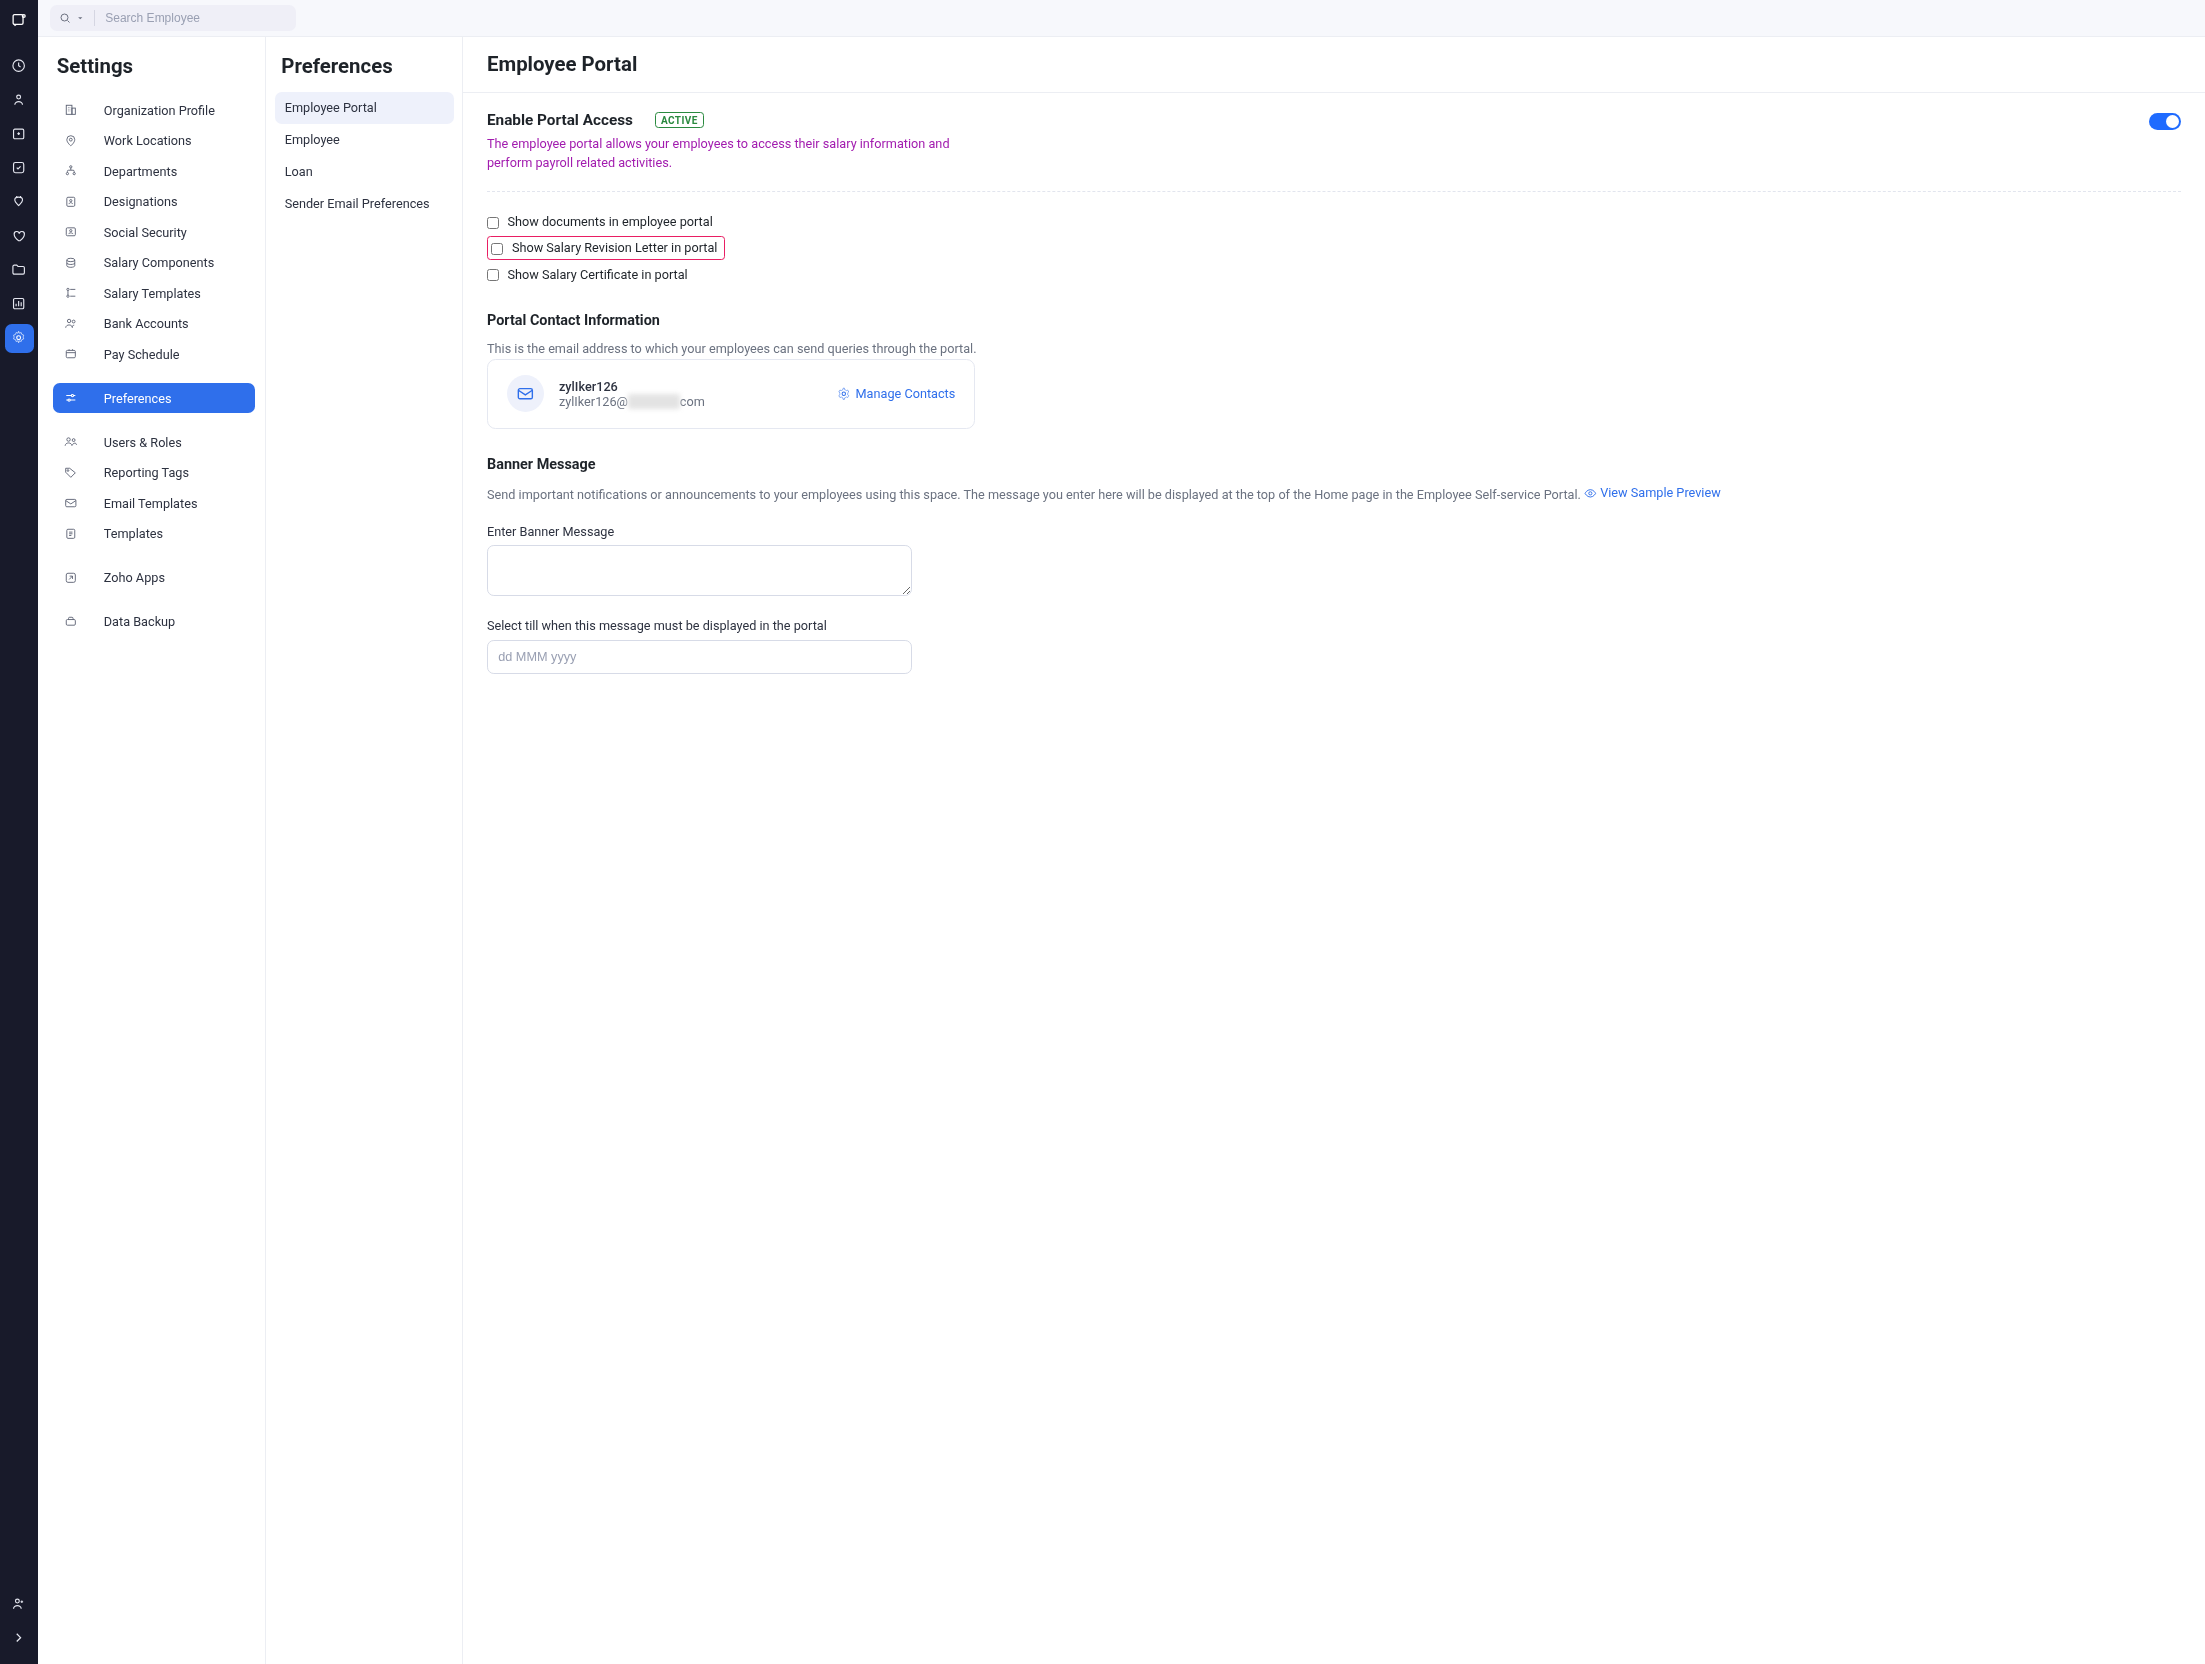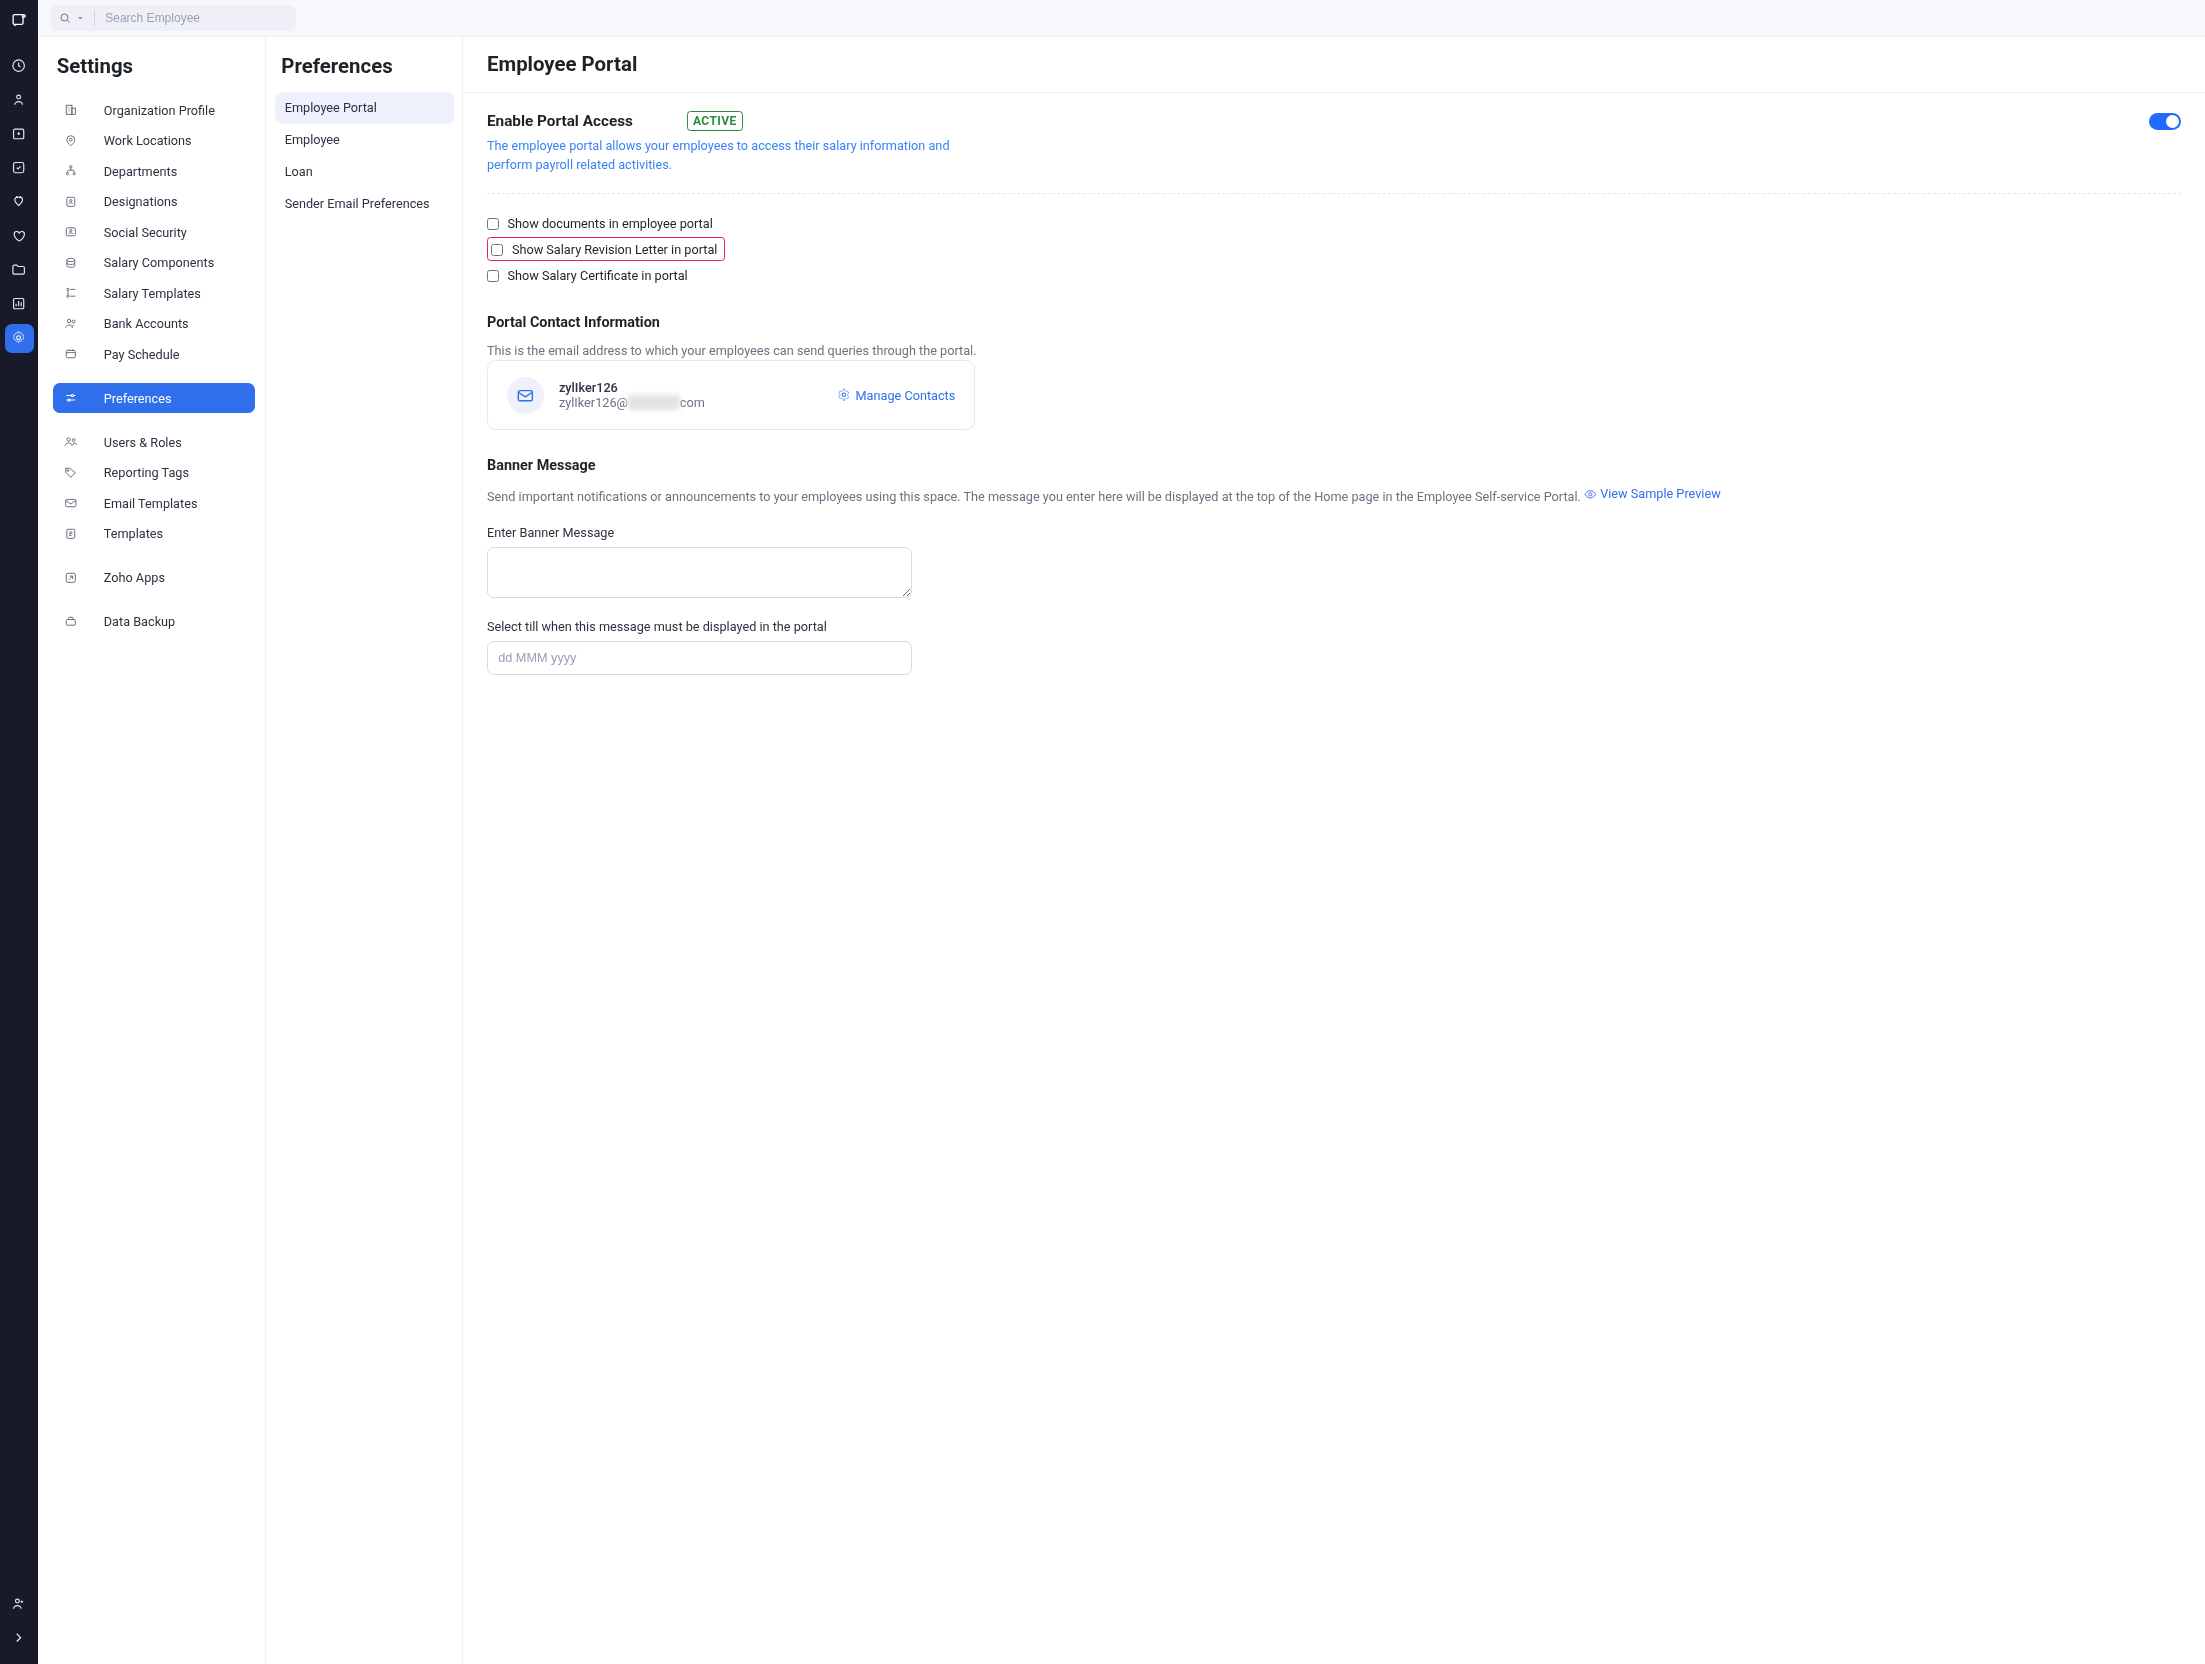--- a/index.html
+++ b/index.html
@@ -40,22 +40,22 @@
 .prefs-item.active { background: #eef1fb; color: #2d3240; }
 
 
 .content-col { flex: 1; overflow-y: auto; }
 .content-header { padding: 15.3px 24px; border-bottom: 0.8px solid #eceef3; }
 .content-header h1 { font-size: 20.4px; font-weight: 700; }
 
 .section { padding: 18.7px 24px; }
 .enable-row { display: flex; align-items: flex-start; justify-content: space-between; gap: 25.5px; }
 .enable-left h2 { font-size: 15.3px; font-weight: 700; display: inline-flex; align-items: center; gap: 22px; }
-.badge { font-size: 12px; font-weight: 700; letter-spacing: 0.4px; color: #2a8a3f; border: 0.8px solid #2a8a3f; padding: 1.7px 5.1px; border-radius: 3.4px; margin-left: 32px; }
-.enable-left p { color: #3b82f6; margin-top: 5.1px; font-size: 12.7px; max-width: 476px; line-height: 1.5; }
+.badge { font-size: 10px; font-weight: 700; letter-spacing: 0.4px; color: #2a8a3f; border: 0.8px solid #2a8a3f; padding: 1.7px 5.1px; border-radius: 3.4px; }
+.enable-left p { color: #a21caf; margin-top: 5.1px; font-size: 12.7px; max-width: 476px; line-height: 1.5; }
 
 .toggle { width: 32px; height: 17px; background: #1f6bff; border-radius: 10.2px; position: relative; cursor: pointer; flex-shrink: 0; margin-top:1.7px;}
 .toggle .knob { position: absolute; right: 1.7px; top: 1.7px; width: 13.6px; height: 13.6px; background: #fff; border-radius: 50%; }
 
 hr.dashed { border: none; border-top: 0.8px dashed #e2e5ee; margin: 0 24px; }
 
 .sub-h { font-size: 14.4px; font-weight: 700; margin-bottom: 10.2px; }
 .checkbox-row { display: flex; align-items: flex-start; gap: 8.5px; padding: 3.4px 0; font-size: 12.7px; }
 .checkbox-row input { margin-top: 2.5px; width: 12px; height: 12px; }
 .checkbox-sub { color: #8a8fa3; font-size: 12px; margin-left: 20.4px; margin-top: 1.7px; margin-bottom: 8.5px; }

